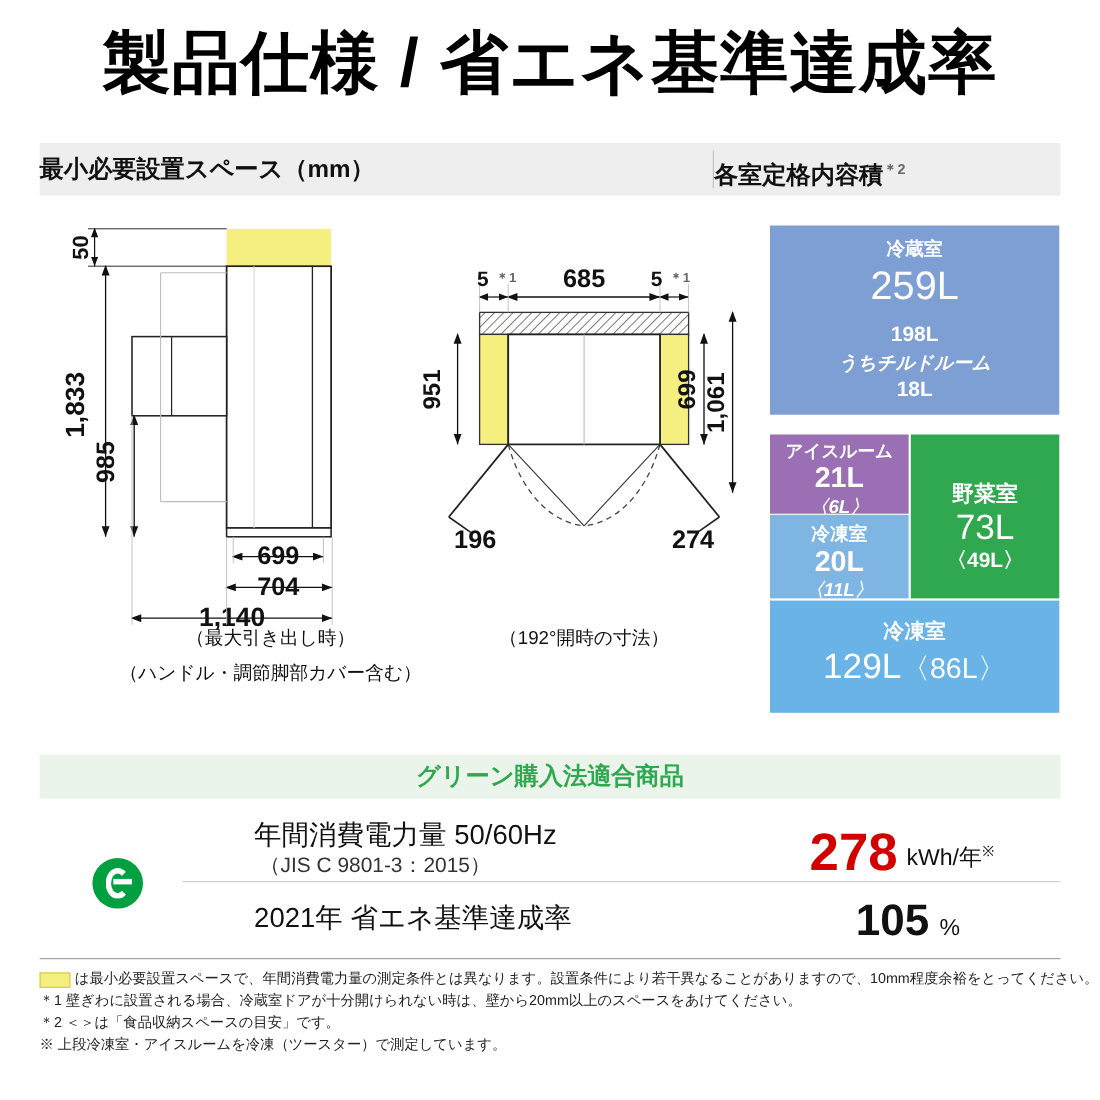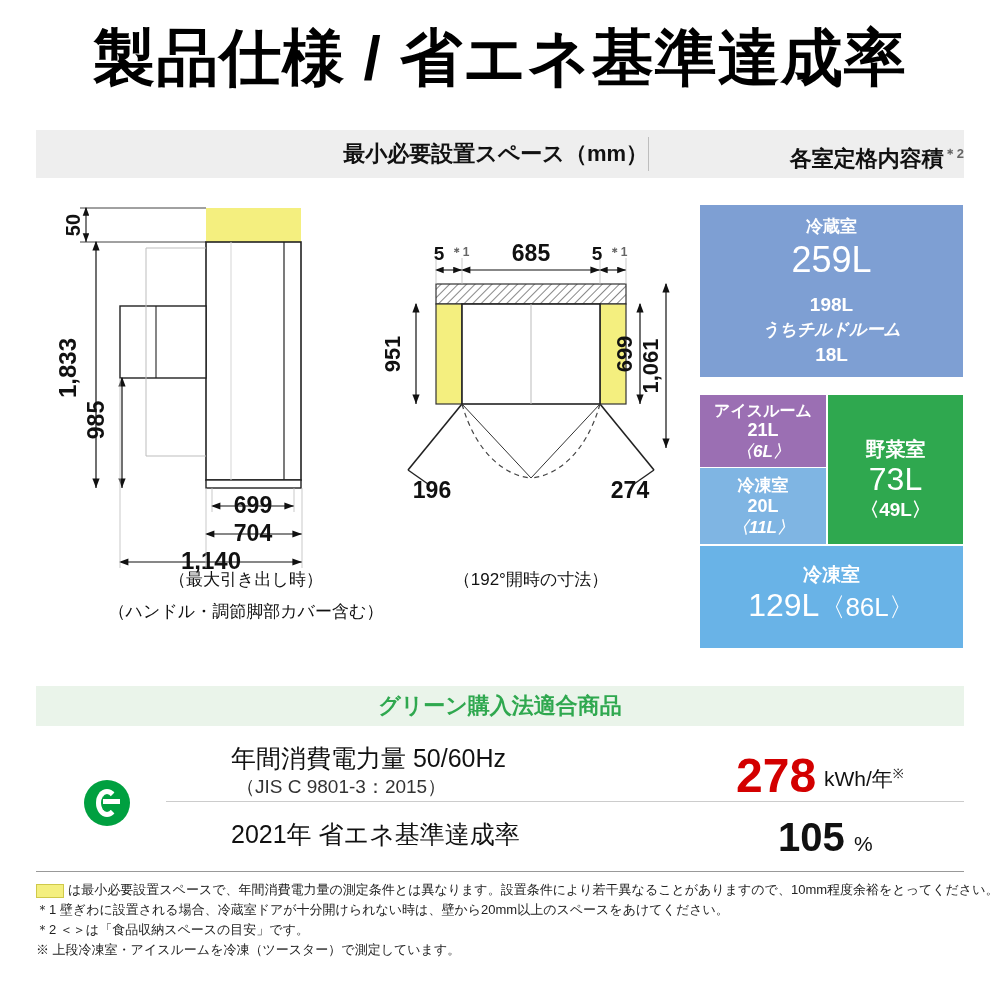--- a/index.html
+++ b/index.html
@@ -38,21 +38,21 @@
   .headerbar {
     position: absolute;
     left: 36px; top: 130px;
     width: 928px; height: 48px;
     background: #eeeeee;
   }
   .headerbar .cell {
     position: absolute;
     top: 0; height: 48px;
     line-height: 48px;
-    text-align: right;
+    text-align: left;
     font-size: 22px;
     font-weight: bold;
     color: #111111;
   }
   .headerbar .cell.left { left: 0; width: 612px; }
   .headerbar .cell.right { left: 613px; width: 315px; }
   .headerbar .divider {
     position: absolute;
     left: 612px; top: 7px;
     width: 1px; height: 34px;
@@ -92,21 +92,21 @@
     color: #ffffff;
   }
   .v-fridge  { left: 0;   top: 0;   width: 263px; height: 172px; background: #7e9fd3; }
   .v-ice     { left: 0;   top: 190px; width: 126px; height: 72px; background: #9b6fb3; }
   .v-freezeS { left: 0;   top: 263px; width: 126px; height: 76px; background: #7fb5e3; }
   .v-veg     { left: 128px; top: 190px; width: 135px; height: 149px; background: #2fa84f; }
   .v-freezeB { left: 0;   top: 341px; width: 263px; height: 102px; background: #69b3e7; }
 
   .vlabel { font-size: 17px; font-weight: bold; line-height: 1.2; }
   .vbig   { font-size: 36px; font-weight: normal; line-height: 1.15; }
-  .vbig-s { font-size: 18px; font-weight: bold; line-height: 1.15; }
+  .vbig-s { font-size: 26px; font-weight: bold; line-height: 1.15; }
   .vsub   { font-size: 19px; font-weight: bold; line-height: 1.3; }
   .vsub-s { font-size: 17px; font-weight: bold; line-height: 1.25; font-style: italic; }
 
   
   .greenband {
     position: absolute;
     left: 36px; top: 686px;
     width: 928px; height: 40px;
     background: #eaf4ea;
     text-align: center;

